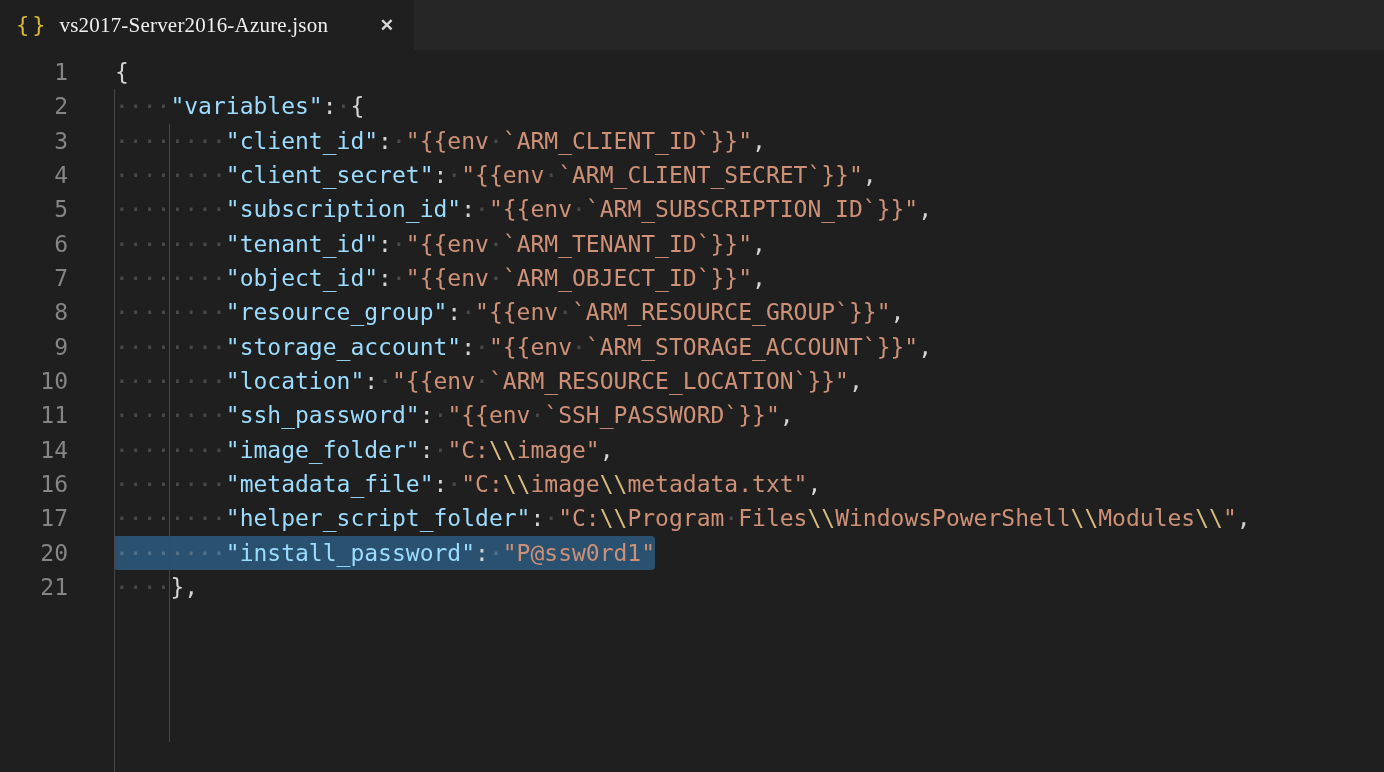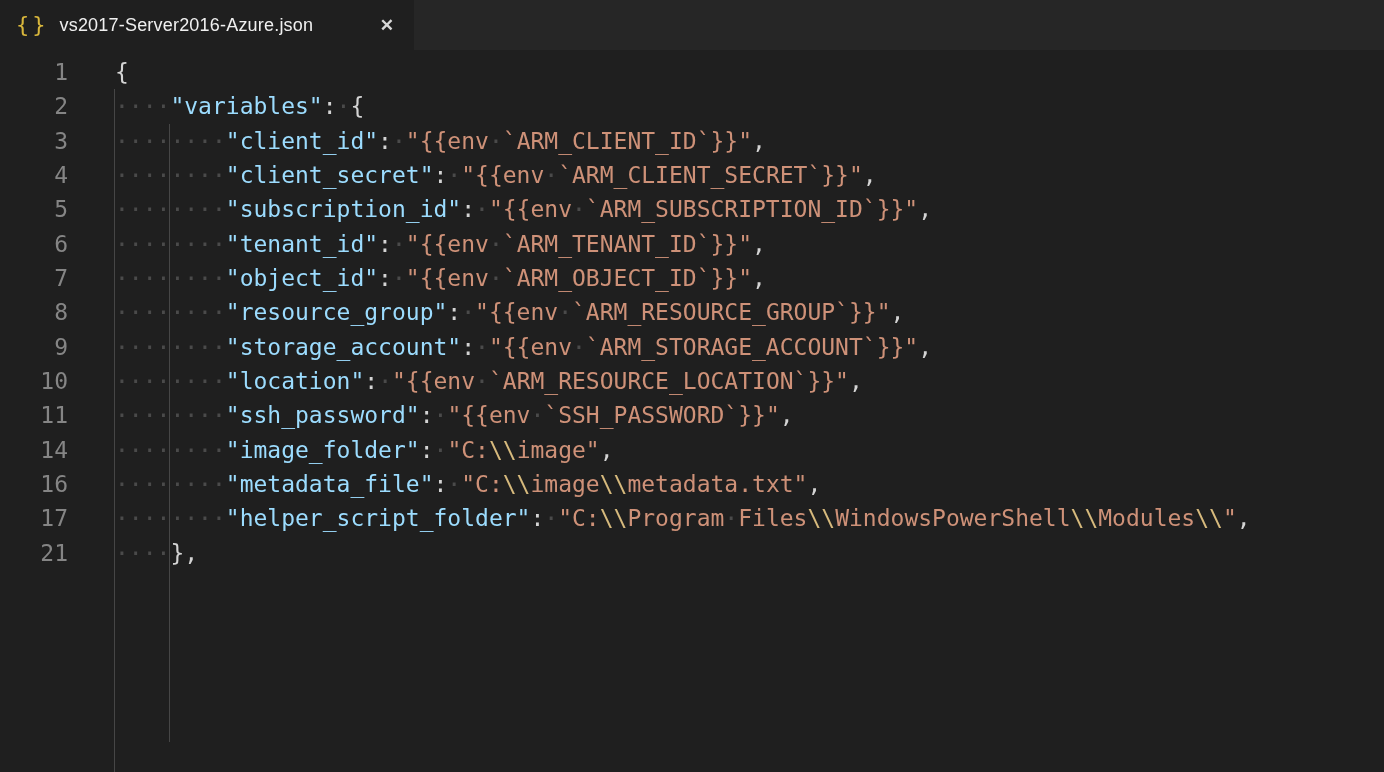--- a/index.html
+++ b/index.html
@@ -29,22 +29,22 @@
     background:var(--background);
     display:flex;align-items:center;gap:11px;
     padding:0 16px;cursor:pointer;
   }
   .tab-icon{
     font-family:"DejaVu Sans Mono",monospace;
     font-size:22px;letter-spacing:3px;color:var(--json_icon);
     flex:0 0 auto;margin-top:-2px;
   }
   .tab-title{
-    font-size:18px;color:var(--tab_foreground);
-    white-space:nowrap;flex:1 1 auto;letter-spacing:0.2px;
+    font-size:21px;color:var(--tab_foreground);
+    white-space:nowrap;flex:1 1 auto;letter-spacing:0.2px;font-family:Liberation Serif, serif;
   }
   .tab-close{
     font-size:17px;color:#D8D8D8;font-weight:bold;
     flex:0 0 auto;padding:2px 4px;cursor:pointer;
   }
 
   .editor{
     position:absolute;top:50px;left:0;right:0;bottom:0;
     background:var(--background);
     font-family:"DejaVu Sans Mono",monospace;
@@ -99,15 +99,16 @@
       <div class="line"><span class="num">5</span><span class="content"><span class="ws">········</span><span class="key">"subscription_id"</span><span class="punct">:</span><span class="ws">·</span><span class="str">"{{env</span><span class="ws">·</span><span class="str">`ARM_SUBSCRIPTION_ID`}}"</span><span class="punct">,</span></span></div>
       <div class="line"><span class="num">6</span><span class="content"><span class="ws">········</span><span class="key">"tenant_id"</span><span class="punct">:</span><span class="ws">·</span><span class="str">"{{env</span><span class="ws">·</span><span class="str">`ARM_TENANT_ID`}}"</span><span class="punct">,</span></span></div>
       <div class="line"><span class="num">7</span><span class="content"><span class="ws">········</span><span class="key">"object_id"</span><span class="punct">:</span><span class="ws">·</span><span class="str">"{{env</span><span class="ws">·</span><span class="str">`ARM_OBJECT_ID`}}"</span><span class="punct">,</span></span></div>
       <div class="line"><span class="num">8</span><span class="content"><span class="ws">········</span><span class="key">"resource_group"</span><span class="punct">:</span><span class="ws">·</span><span class="str">"{{env</span><span class="ws">·</span><span class="str">`ARM_RESOURCE_GROUP`}}"</span><span class="punct">,</span></span></div>
       <div class="line"><span class="num">9</span><span class="content"><span class="ws">········</span><span class="key">"storage_account"</span><span class="punct">:</span><span class="ws">·</span><span class="str">"{{env</span><span class="ws">·</span><span class="str">`ARM_STORAGE_ACCOUNT`}}"</span><span class="punct">,</span></span></div>
       <div class="line"><span class="num">10</span><span class="content"><span class="ws">········</span><span class="key">"location"</span><span class="punct">:</span><span class="ws">·</span><span class="str">"{{env</span><span class="ws">·</span><span class="str">`ARM_RESOURCE_LOCATION`}}"</span><span class="punct">,</span></span></div>
       <div class="line"><span class="num">11</span><span class="content"><span class="ws">········</span><span class="key">"ssh_password"</span><span class="punct">:</span><span class="ws">·</span><span class="str">"{{env</span><span class="ws">·</span><span class="str">`SSH_PASSWORD`}}"</span><span class="punct">,</span></span></div>
       <div class="line"><span class="num">14</span><span class="content"><span class="ws">········</span><span class="key">"image_folder"</span><span class="punct">:</span><span class="ws">·</span><span class="str">"C:</span><span class="esc">\\</span><span class="str">image"</span><span class="punct">,</span></span></div>
       <div class="line"><span class="num">16</span><span class="content"><span class="ws">········</span><span class="key">"metadata_file"</span><span class="punct">:</span><span class="ws">·</span><span class="str">"C:</span><span class="esc">\\</span><span class="str">image</span><span class="esc">\\</span><span class="str">metadata.txt"</span><span class="punct">,</span></span></div>
       <div class="line"><span class="num">17</span><span class="content"><span class="ws">········</span><span class="key">"helper_script_folder"</span><span class="punct">:</span><span class="ws">·</span><span class="str">"C:</span><span class="esc">\\</span><span class="str">Program</span><span class="ws">·</span><span class="str">Files</span><span class="esc">\\</span><span class="str">WindowsPowerShell</span><span class="esc">\\</span><span class="str">Modules</span><span class="esc">\\</span><span class="str">"</span><span class="punct">,</span></span></div>
+      <div class="line"><span class="num">20</span><div class="sel" style="border-radius: 0px 4px 4px; width: 541.306px;"></div><span class="content"><span class="ws">········</span><span class="key">"install_password"</span><span class="punct">:</span><span class="ws">·</span><span class="str">"P@ssw0rd1"</span></span></div>
       <div class="line"><span class="num">21</span><span class="content"><span class="ws">····</span><span class="punct">},</span></span></div>
     </div>
 </div>
 
 </body></html>

